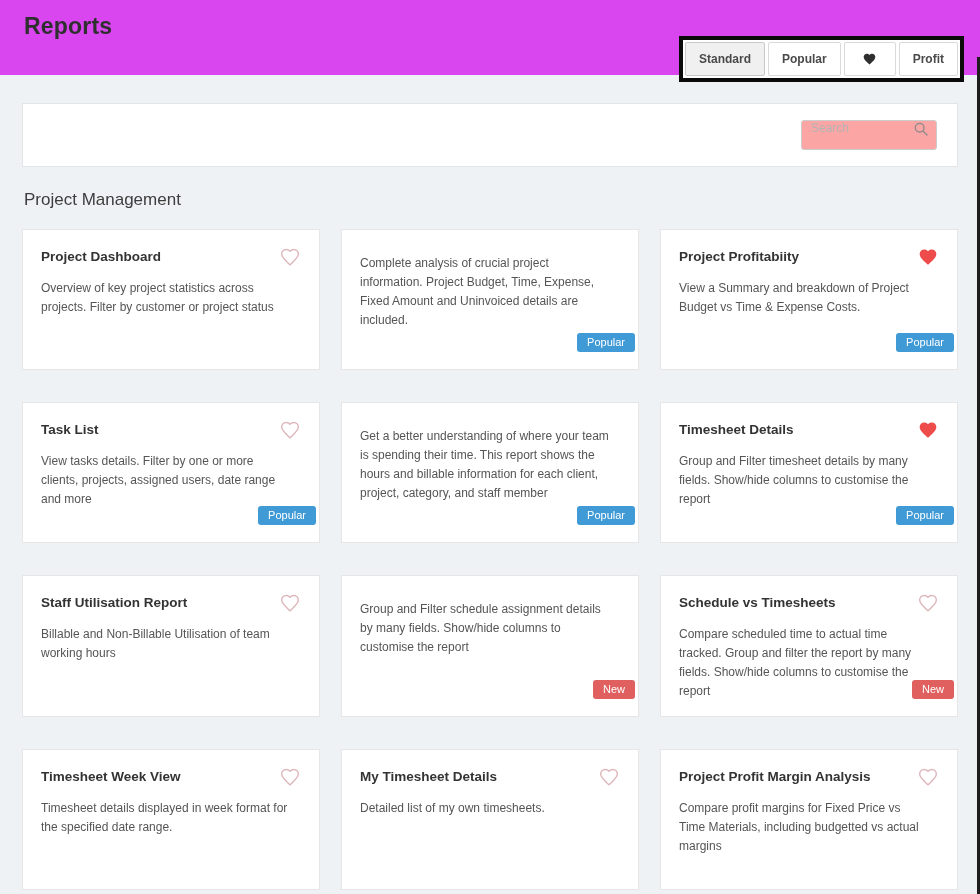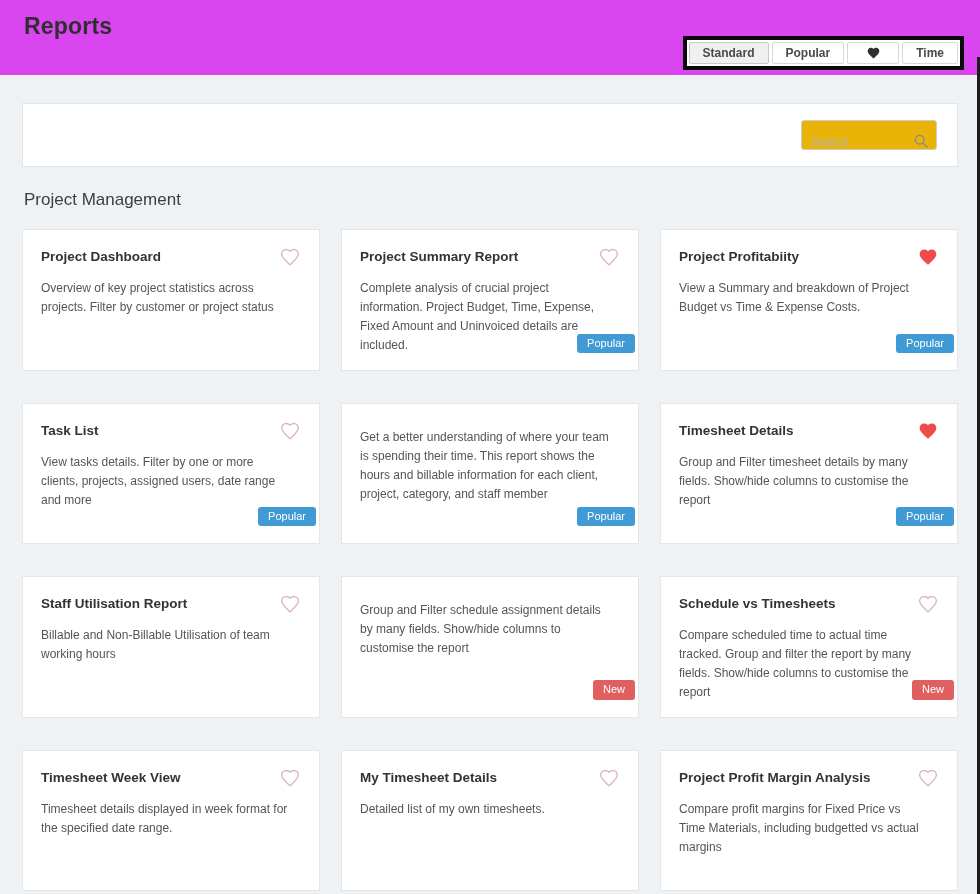--- a/index.html
+++ b/index.html
@@ -16,40 +16,40 @@
     margin:0; padding:13px 0 0 24px;
     font-size:23px; font-weight:700; color:#2f2f2f; letter-spacing:.2px;
   }
   
   .tab-group {
     position:absolute; top:36px; right:16px; z-index:6;
     border:4px solid #0a0a0a; background:#ffffff;
     padding:2px; display:flex; gap:3px; box-sizing:border-box;
   }
   .tab-btn {
-    min-width:52px; height:22px; padding:0 13px;
+    min-width:52px; height:34px; padding:0 13px;
     background:#ffffff; border:1px solid #d9d9d9; border-radius:2px;
     font-family:"Liberation Sans",sans-serif;
     font-size:12px; font-weight:700; color:#4a4a4a;
     display:flex; align-items:center; justify-content:center;
     cursor:pointer; box-sizing:border-box;
   }
   .tab-btn.active { background:#f0f0f0; border-color:#c9c9c9; }
   .tab-btn svg { display:block; }
   
   .search-panel {
     margin:28px 22px 0; height:64px;
     background:#ffffff; border:1px solid #e2e5e6;
     position:relative; box-sizing:border-box;
   }
   .search-box {
     position:absolute; right:20px; top:16px;
     width:136px; height:30px;
-    border:1px solid #cccccc; border-radius:3px; background:#eab308;
-    display:flex; align-items:flex-end; box-sizing:border-box;
+    border:1px solid #cccccc; border-radius:3px; background:#fca5a5;
+    display:flex; align-items:flex-start; box-sizing:border-box;
   }
   .search-box input {
     border:none; outline:none; background:transparent;
     width:100px; padding:0 0 0 9px; font-size:12px; color:#333;
     font-family:"Liberation Sans",sans-serif;
   }
   .search-box input::placeholder { color:#b3b3b3; }
   .search-box .mag { margin-left:auto; margin-right:7px; display:flex; }
   
   .section-title {
@@ -94,21 +94,21 @@
 <div class="tab-group">
   <button class="tab-btn active">Standard</button>
   <button class="tab-btn">Popular</button>
   <button class="tab-btn">
       <span id="tab-heart-slot">
         <svg width="15" height="14" viewBox="0 0 24 24">
           <path d="M12 21.35l-1.45-1.32C5.4 15.36 2 12.28 2 8.5 2 5.42 4.42 3 7.5 3c1.74 0 3.41.81 4.5 2.09C13.09 3.81 14.76 3 16.5 3 19.58 3 22 5.42 22 8.5c0 3.78-3.4 6.86-8.55 11.54L12 21.35z" fill="#2f2f2f"></path>
         </svg>
       </span>
     </button>
-  <button class="tab-btn">Time</button>
+  <button class="tab-btn">Profit</button>
 </div>
 
 <div class="search-panel">
   <div class="search-box">
     <input type="text" placeholder="Search" style="">
     <span class="mag">
       <svg width="16" height="16" viewBox="0 0 24 24">
         <circle cx="10" cy="10" r="6.5" fill="none" stroke="#8a8a8a" stroke-width="2"></circle>
         <line x1="15.2" y1="15.2" x2="21" y2="21" stroke="#8a8a8a" stroke-width="2" stroke-linecap="round"></line>
       </svg>
@@ -124,26 +124,20 @@
       <div class="card-title">Project Dashboard</div>
       <button class="heart-btn"><svg width="22" height="20" viewBox="0 0 24 24">
             <path d="M12 21.35l-1.45-1.32C5.4 15.36 2 12.28 2 8.5 2 5.42 4.42 3 7.5 3c1.74 0 3.41.81 4.5 2.09C13.09 3.81 14.76 3 16.5 3 19.58 3 22 5.42 22 8.5c0 3.78-3.4 6.86-8.55 11.54L12 21.35z" fill="none" stroke="#ddb6ba" stroke-width="1.7"></path>
           </svg></button>
     </div>
     <p class="card-desc">Overview of key project statistics across projects. Filter by customer or project status</p>
 
   </div>
 
   <div class="card">
-    <div class="card-head">
-      <div class="card-title">Project Summary Report</div>
-      <button class="heart-btn"><svg width="22" height="20" viewBox="0 0 24 24">
-            <path d="M12 21.35l-1.45-1.32C5.4 15.36 2 12.28 2 8.5 2 5.42 4.42 3 7.5 3c1.74 0 3.41.81 4.5 2.09C13.09 3.81 14.76 3 16.5 3 19.58 3 22 5.42 22 8.5c0 3.78-3.4 6.86-8.55 11.54L12 21.35z" fill="none" stroke="#ddb6ba" stroke-width="1.7"></path>
-          </svg></button>
-    </div>
     <p class="card-desc">Complete analysis of crucial project information. Project Budget, Time, Expense, Fixed Amount and Uninvoiced details are included.</p>
     <span class="badge" style="background: rgb(63, 154, 214);">Popular</span>
   </div>
 
   <div class="card">
     <div class="card-head">
       <div class="card-title">Project Profitabiity</div>
       <button class="heart-btn"><svg width="22" height="20" viewBox="0 0 24 24">
             <path d="M12 21.35l-1.45-1.32C5.4 15.36 2 12.28 2 8.5 2 5.42 4.42 3 7.5 3c1.74 0 3.41.81 4.5 2.09C13.09 3.81 14.76 3 16.5 3 19.58 3 22 5.42 22 8.5c0 3.78-3.4 6.86-8.55 11.54L12 21.35z" fill="#ee4b4b"></path>
           </svg></button>

